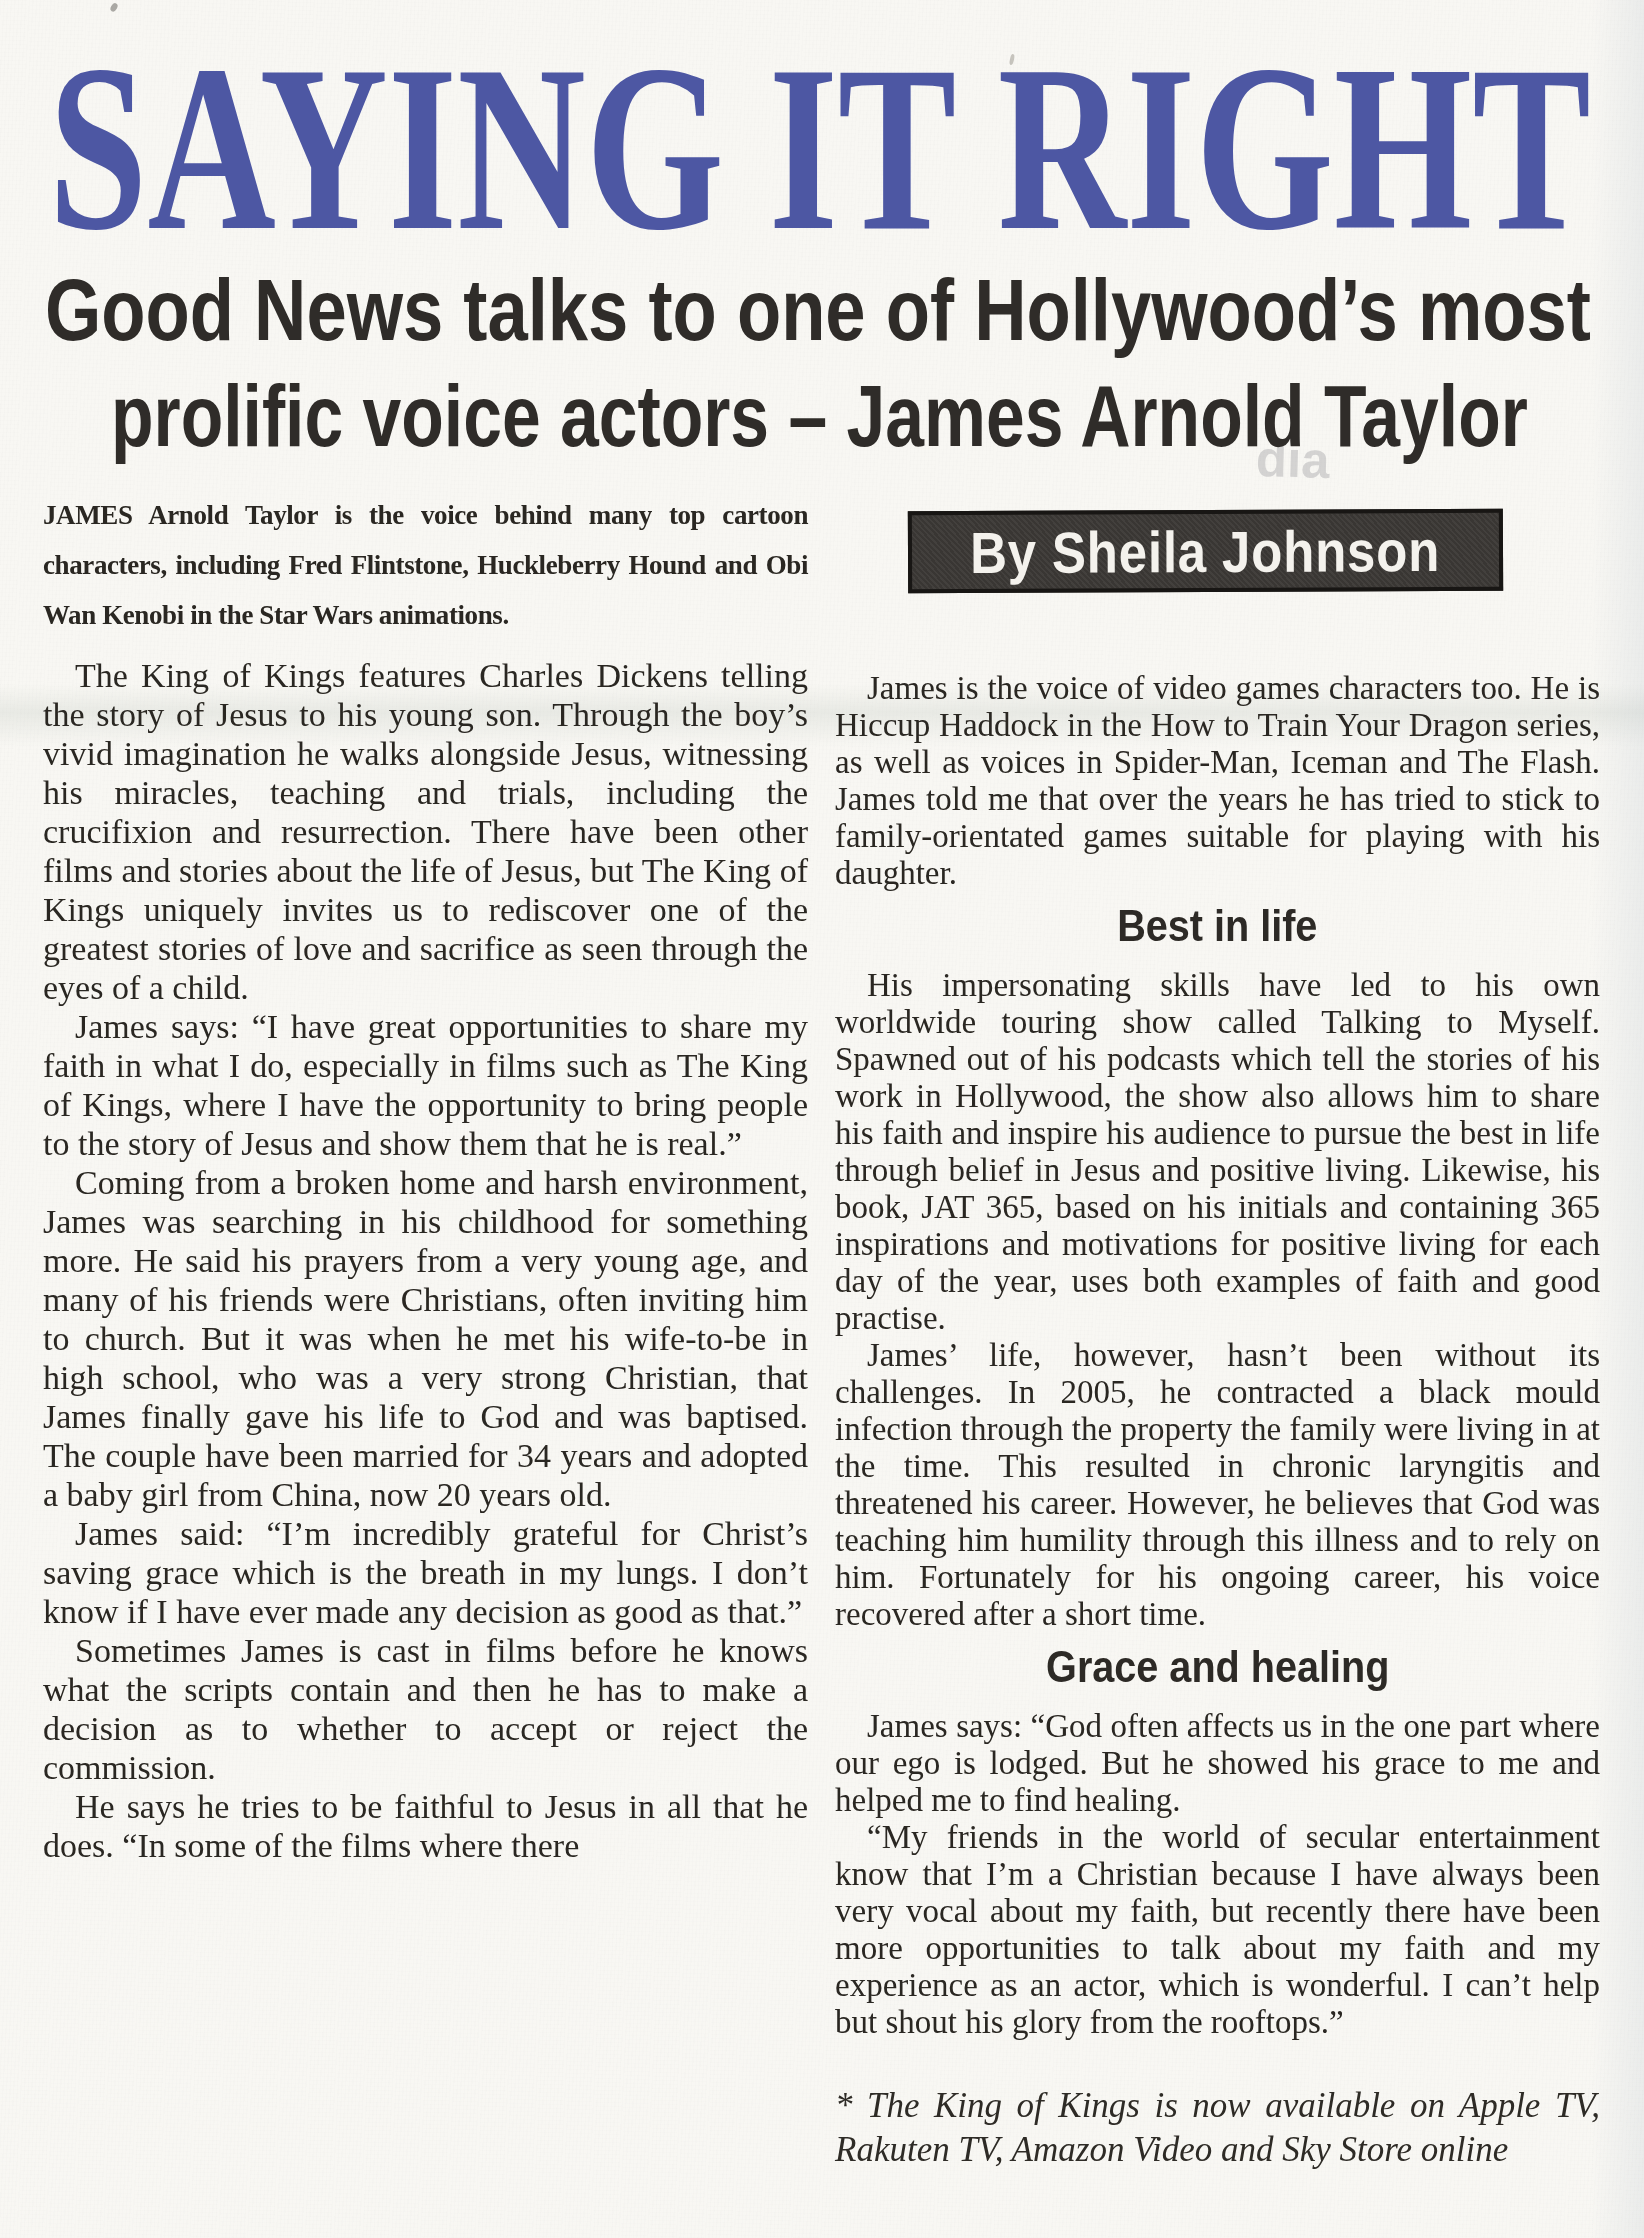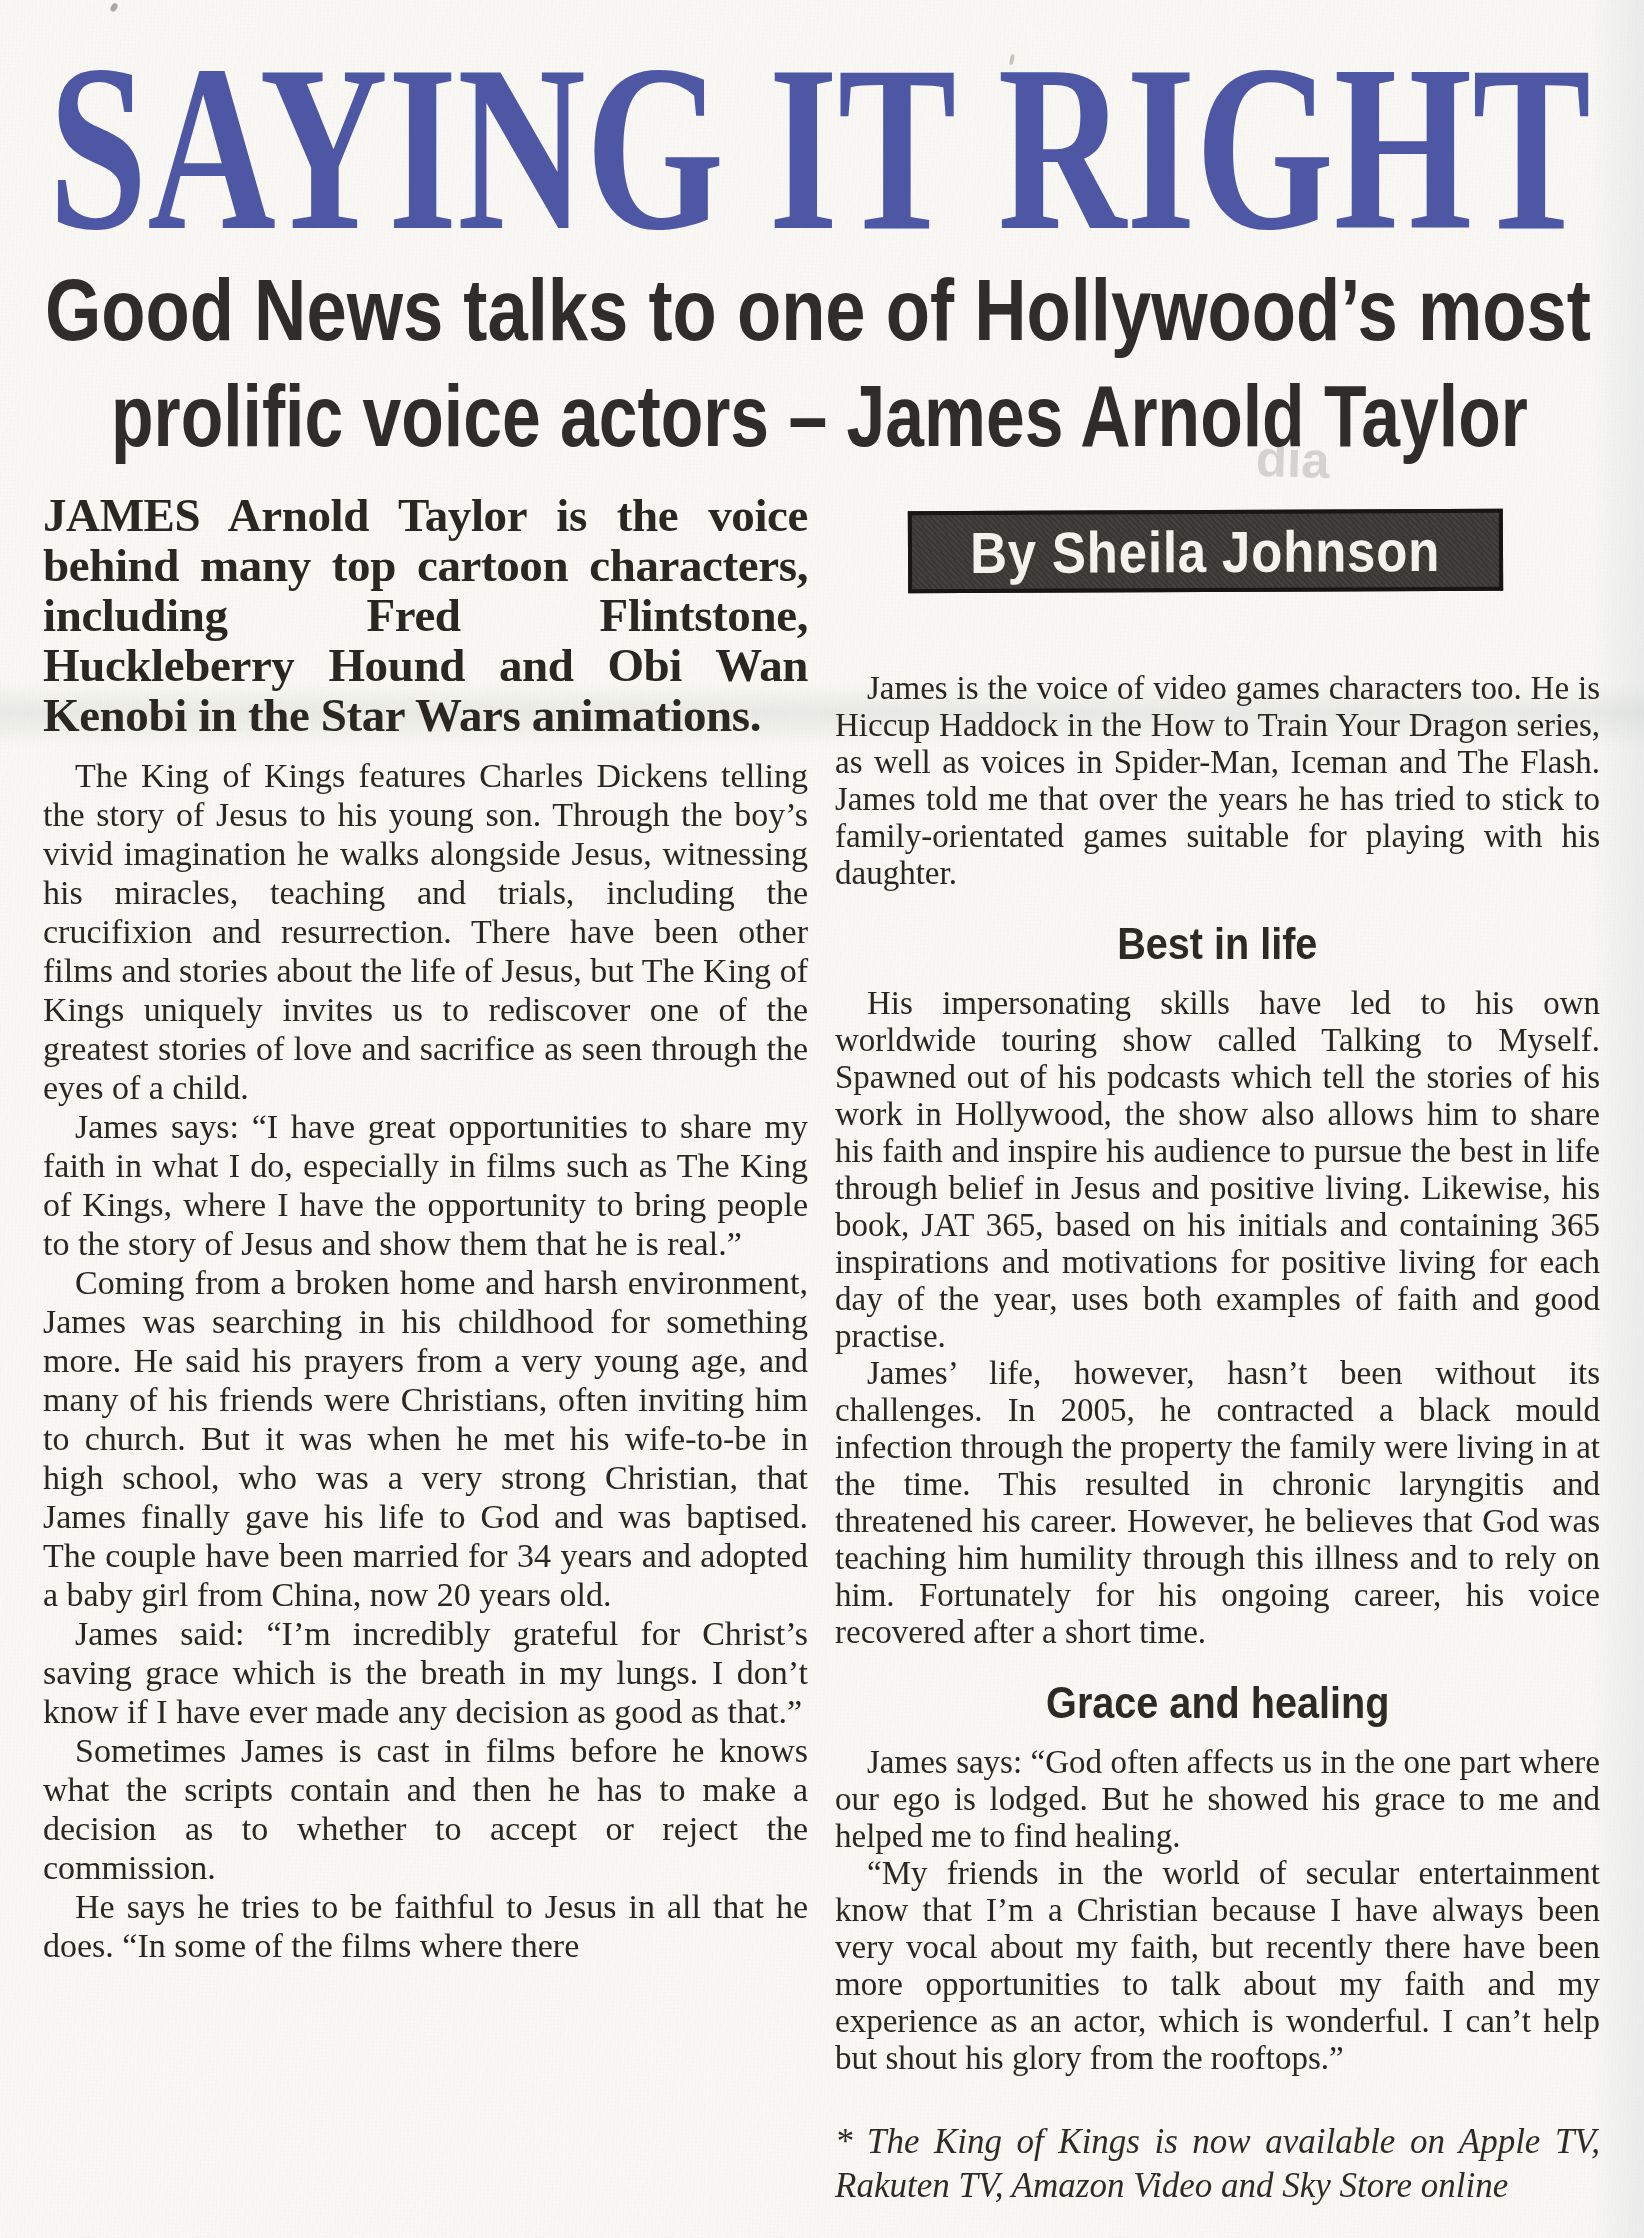--- a/index.html
+++ b/index.html
@@ -61,30 +61,30 @@
 
   
   .col { text-align: justify; }
   .col p { margin: 0; text-indent: 32px; }
   .col p.no-indent { text-indent: 0; }
 
   .col-left  { position: absolute; left: 43px;  top: 490px; width: 765px; font-size: 34px; line-height: 39px; }
   .col-right { position: absolute; left: 835px; top: 670px; width: 765px; font-size: 33px; line-height: 37px; }
 
   p.lead {
-    font-weight: bold; font-size: 47px; line-height: 50px;
+    font-weight: bold; font-size: 27px; line-height: 50px;
     text-indent: 0; margin: 0 0 16px 0; letter-spacing: -0.4px;
   }
 
   .subhead {
     font-family: "Liberation Sans", sans-serif; font-weight: bold;
     font-size: 44px; color: #2d2a26; text-align: center;
     margin: 26px 0 21.5px 0; text-indent: 0; line-height: 1.05;
   }
-  .col-right .subhead { margin: 29px 0 18px 0; }
+  .col-right .subhead { margin: 11px 0 18px 0; }
   .condensed { display: inline-block; transform: scaleX(0.9); white-space: nowrap; }
 
   p.footnote {
     font-style: italic; font-size: 35px; line-height: 44px;
     text-indent: 0; margin-top: 43px; text-align: justify;
     color: #2e2b26;
   }
 </style>
 </head>
 <body>

